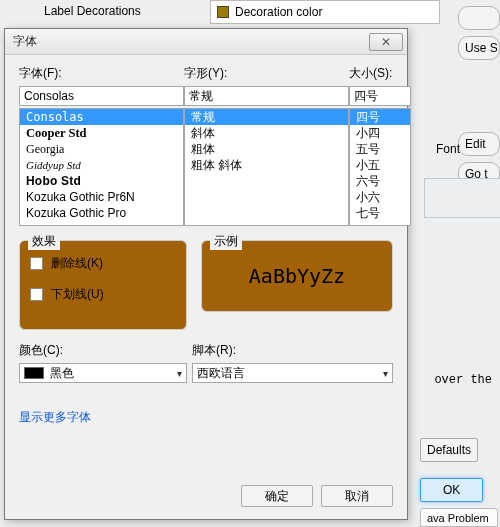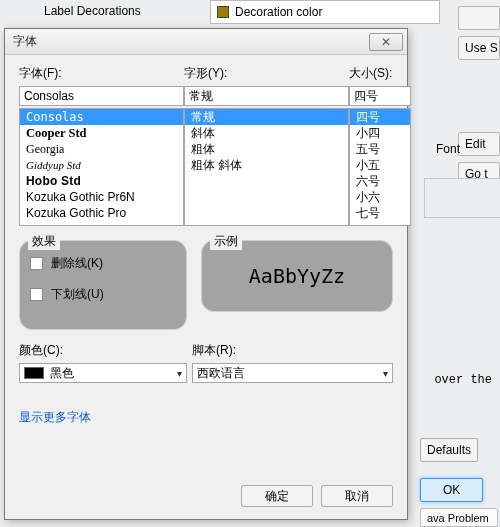--- a/index.html
+++ b/index.html
@@ -24,21 +24,21 @@
   }
   .bg .decor {
     position: absolute; left: 210px; top: 0; width: 230px; height: 24px;
     background: #fff; border: 1px solid #bbb; display:flex; align-items:center; gap:6px; padding:0 6px;
   }
   .bg .decor .sw { width:12px; height:12px; background:#9b7b00; border:1px solid #444; }
   .bg .rbtns {
     position: absolute; right: 0; top: 0; width: 42px; display:flex; flex-direction:column; gap:6px; padding:6px 0 0 0;
   }
   .bg .rbtn {
-    height: 24px; background:#f4f4f4; border:1px solid #b5b5b5; border-radius:2px;
+    height: 24px; background:#f4f4f4; border:1px solid #b5b5b5; border-radius:10px;
     display:flex; align-items:center; padding:0 6px; overflow:hidden; white-space:nowrap;
   }
   .bg .font-lbl { position:absolute; right:40px; top:142px; }
   .bg .edit-group {
     position:absolute; left:424px; top:178px; right:-2px; height:40px;
     border:1px solid #c0c8d0; background:#eceeef;
   }
   .bg .over {
     position:absolute; right:8px; top:373px; font-size:12px; font-family:"Courier New",monospace; white-space:nowrap;
   }
@@ -99,22 +99,22 @@
   .li { padding:1px 6px; line-height:15px; height:16px; white-space:nowrap; overflow:hidden; }
   .li.sel { background:#3399ff; color:#fff; }
   .li.consolas { font-family: Consolas, monospace; }
   .li.cooper { font-family: Georgia, serif; font-weight:900; font-size:12.5px; }
   .li.georgia { font-family: Georgia, serif; }
   .li.script { font-family: "Comic Sans MS", fantasy; font-style:italic; font-size:11px; }
   .li.hobo { font-family: Arial, sans-serif; font-weight:900; font-size:12px; letter-spacing:0.2px; }
 
   .row2 { display:flex; gap:14px; margin-top:14px; }
   .group {
-    border:1px solid #cfcfcf; border-radius:13px; padding:10px 10px 10px 10px;
-    position:relative; background:#a3a3a3;
+    border:1px solid #cfcfcf; border-radius:6px; padding:10px 10px 10px 10px;
+    position:relative; background:#a16207;
   }
   .group .g-title { position:absolute; top:-8px; left:8px; background:#f0f0f0; padding:0 4px; }
   .effects { width: 168px; height: 90px; display:flex; flex-direction:column; gap:14px; padding-top:14px;}
   .sample { flex:1; height:72px; display:flex; align-items:center; justify-content:center; }
   .sample .prev { font-family: Consolas, monospace; font-size: 20px; color:#000; }
 
   .chk { display:flex; align-items:center; gap:8px; }
   .chk .box { width:13px; height:13px; border:1px solid #8a8a8a; background:#fff; }
 
   .row3 { display:flex; gap:5px; margin-top:12px; }

